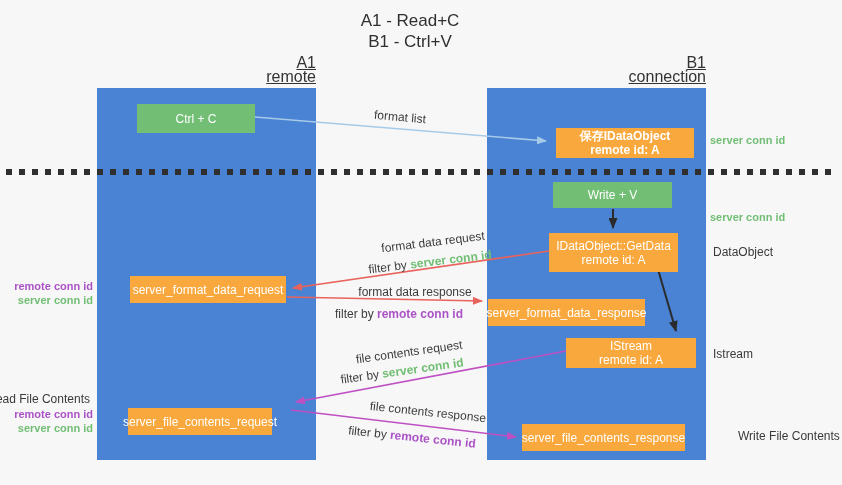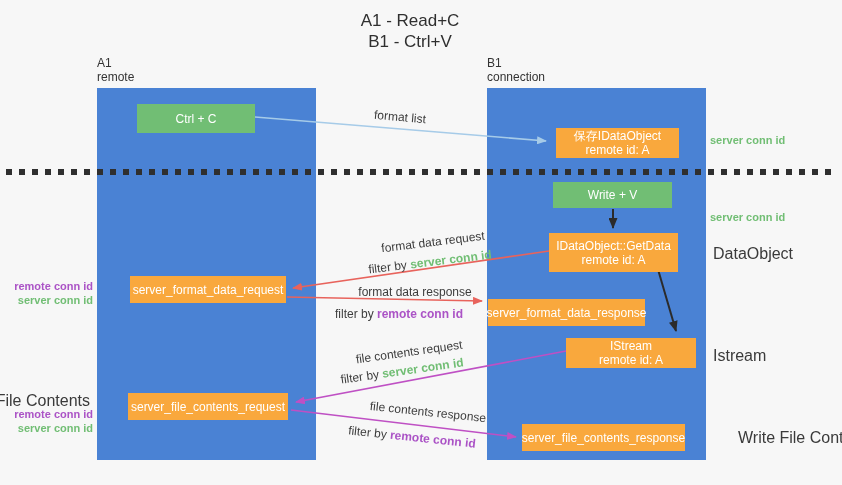--- a/index.html
+++ b/index.html
@@ -6,41 +6,41 @@
   .diagram {
     position:relative; width:842px; height:485px;
     background:#f7f7f7; font-family:"Liberation Sans", sans-serif;
     overflow:hidden;
   }
   .title {
     position:absolute; left:280px; top:10px; width:260px;
     text-align:center; font-size:17px; color:#2f2f2f; line-height:21px;
   }
   .colhead {
-    position:absolute; top:56px; width:219px; text-align:left;
-    font-size:12px; color:#333; line-height:14px;
+    position:absolute; top:56px; width:219px; text-align:right;
+    font-size:16px; color:#333; line-height:14px;text-decoration:underline;
   }
   .col { position:absolute; top:88px; width:219px; height:372px; background:#4a82d4; }
   .dotted {
     position:absolute; left:6px; top:169px; width:830px; height:6px;
     background:repeating-linear-gradient(90deg,#2f2f2f 0 6px,transparent 6px 13px);
   }
   .node {
     position:absolute; display:flex; flex-direction:column;
     align-items:center; justify-content:center;
     color:#fff; font-size:12px; line-height:14px; text-align:center;
     white-space:nowrap;
   }
   .green-box  { background:#71be74; }
   .orange-box { background:#f9a83d; }
   .edge-label {
     position:absolute; font-size:12px; color:#3d3d3d;
     text-align:center; white-space:nowrap;
   }
-  .side-label { position:absolute; font-size:16px; color:#3a3a3a; white-space:nowrap; }
+  .side-label { position:absolute; font-size:12px; color:#3a3a3a; white-space:nowrap; }
   .side-label.bold-small { font-size:11px; font-weight:bold; line-height:14px; }
   .right-align { text-align:right; }
   .green-text  { color:#71be74; font-weight:bold; }
   .purple-text { color:#ab53c6; font-weight:bold; }
   .arrows { position:absolute; left:0; top:0; pointer-events:none; }
 </style>
 </head>
 <body>
 
 <div class="diagram">
@@ -85,21 +85,21 @@
     <line x1="287" y1="297" x2="482" y2="301" stroke="#e8635c" stroke-width="1.6" marker-end="url(#m-red)"></line>
     <line x1="657" y1="266" x2="676" y2="331" stroke="#2b2b2b" stroke-width="2" marker-end="url(#m-blk)"></line>
     <line x1="566" y1="351" x2="296" y2="402" stroke="#bf50c4" stroke-width="1.6" marker-end="url(#m-mag)"></line>
     <line x1="291" y1="410" x2="516" y2="437" stroke="#bf50c4" stroke-width="1.6" marker-end="url(#m-mag)"></line>
   </svg>
 
   <div class="node green-box" style="left:137px; top:104px; width:118px; height:29px;">
     <span>Ctrl + C</span>
   </div>
 
-  <div class="node orange-box" style="left:556px; top:128px; width:123px; height:30px;">
+  <div class="node orange-box" style="left:556px; top:128px; width:138px; height:30px;font-weight:bold;">
     <span>保存IDataObject</span>
     <span>remote id: A</span>
   </div>
 
   <div class="node green-box" style="left:553px; top:182px; width:119px; height:26px;">
     <span>Write + V</span>
   </div>
 
   <div class="node orange-box" style="left:549px; top:233px; width:129px; height:39px;">
     <span>IDataObject::GetData</span>
@@ -112,21 +112,21 @@
 
   <div class="node orange-box" style="left:488px; top:299px; width:157px; height:27px;">
     <span>server_format_data_response</span>
   </div>
 
   <div class="node orange-box" style="left:566px; top:338px; width:130px; height:30px;">
     <span>IStream</span>
     <span>remote id: A</span>
   </div>
 
-  <div class="node orange-box" style="left:128px; top:393px; width:160px; height:27px;">
+  <div class="node orange-box" style="left:128px; top:408px; width:144px; height:27px;">
     <span>server_file_contents_request</span>
   </div>
 
   <div class="node orange-box" style="left:522px; top:424px; width:163px; height:27px;">
     <span>server_file_contents_response</span>
   </div>
 
   <div class="edge-label" style="left:340px; top:110px; width:120px; transform:rotate(5deg);">format list</div>
 
   <div class="edge-label" style="left:353px; top:235px; width:160px; transform:rotate(-7deg);">format data request</div>

